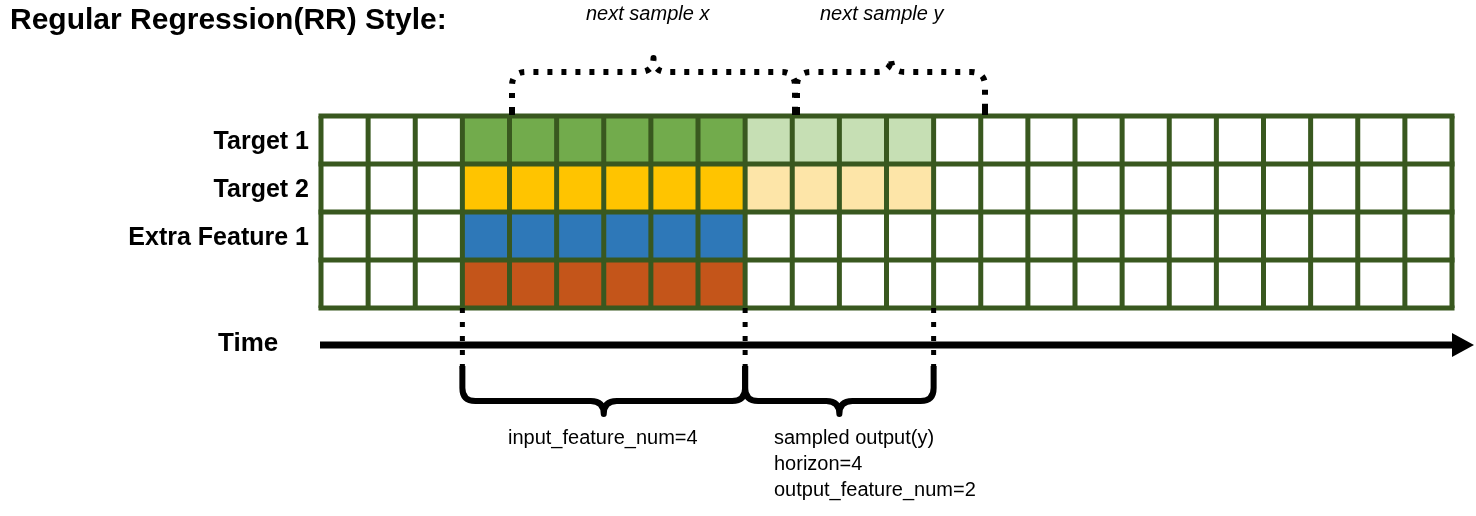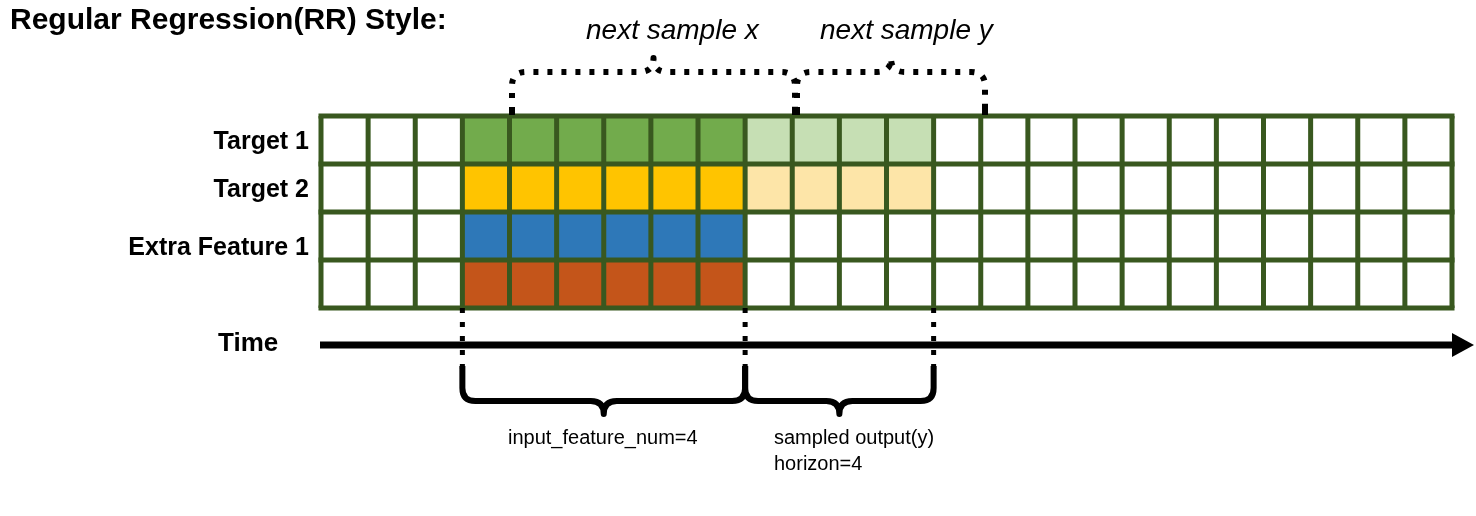--- a/index.html
+++ b/index.html
@@ -28,55 +28,55 @@
   .time-label{
     position:absolute;left:218px;top:327px;
     font-size:26px;font-weight:700;color:#000;
     white-space:nowrap;
   }
 
   .svg-layer{position:absolute;left:0;top:0;width:1476px;height:516px;overflow:visible;}
 
   .ann-top{
     position:absolute;
-    font-size:28px;font-style:italic;font-weight:400;color:#000;
+    font-size:20px;font-style:italic;font-weight:400;color:#000;
     white-space:nowrap;
-    margin-top:12px;
   }
 
   .ann-bottom{
     position:absolute;
     font-size:20px;font-weight:400;color:#000;
     line-height:26px;white-space:nowrap;
   }
   .ann-bottom div{white-space:nowrap;}
 </style>
 </head>
 <body>
 
 <div id="stage">
 
   <div class="title">Regular Regression(RR) Style:</div>
 
   <div class="row-label" id="lbl0" style="top: 126px; right: 1167px;">Target 1</div>
   <div class="row-label" id="lbl1" style="top: 174px; right: 1167px;">Target 2</div>
-  <div class="row-label" id="lbl2" style="top: 232px; right: 1167px;">Extra Feature 1</div>
+  <div class="row-label" id="lbl2" style="top: 222px; right: 1167px;">Extra Feature 1</div>
 
   <div class="time-label">Time</div>
 
   <div class="ann-top" style="left:586px;top:2px">next sample x</div>
   <div class="ann-top" style="left:820px;top:2px">next sample y</div>
 
   <div class="ann-bottom" style="left:508px;top:424px">
     <div>input_feature_num=4</div>
   </div>
 
   <div class="ann-bottom" style="left:774px;top:424px">
     <div>sampled output(y)</div>
     <div>horizon=4</div>
+    <div>output_feature_num=2</div>
   </div>
 
   <svg class="svg-layer" id="art" viewBox="0 0 1476 516">
       <g>
         <rect x="321.00" y="116.00" width="47.13" height="48" fill="#FFFFFF"></rect>
         <rect x="368.13" y="116.00" width="47.13" height="48" fill="#FFFFFF"></rect>
         <rect x="415.25" y="116.00" width="47.13" height="48" fill="#FFFFFF"></rect>
         <rect x="462.38" y="116.00" width="47.13" height="48" fill="#72AB4C"></rect>
         <rect x="509.50" y="116.00" width="47.13" height="48" fill="#72AB4C"></rect>
         <rect x="556.63" y="116.00" width="47.13" height="48" fill="#72AB4C"></rect>

